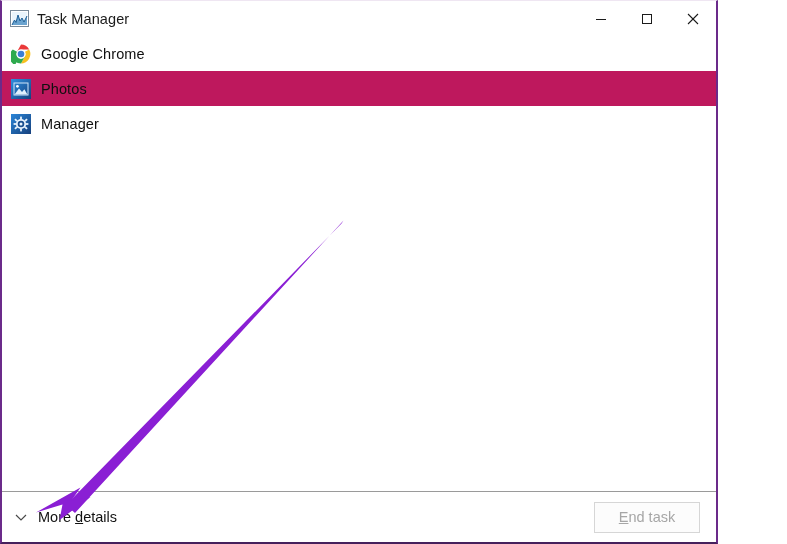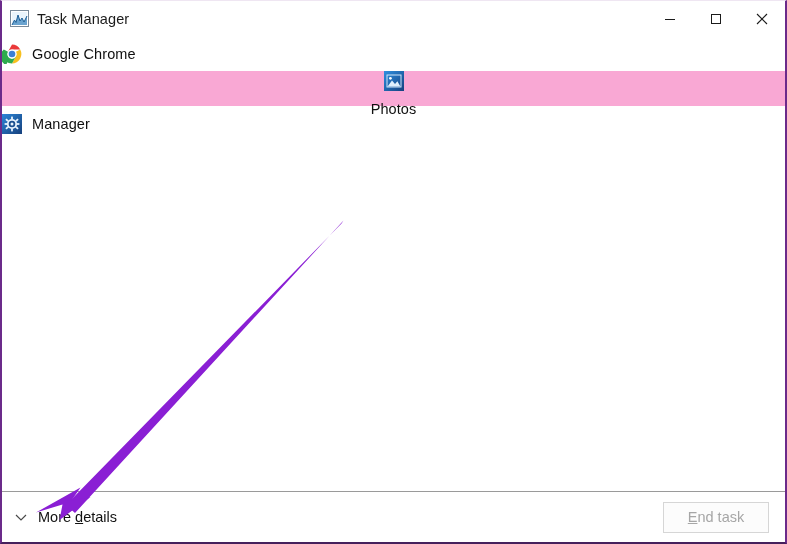--- a/index.html
+++ b/index.html
@@ -5,21 +5,21 @@
   html, body {
     margin: 0;
     padding: 0;
     background: #ffffff;
   }
   body {
     font-family: "Liberation Sans", sans-serif;
   }
   #app {
     position: relative;
-    width: 787px;
+    width: 718px;
     height: 544px;
     overflow: hidden;
     background: #ffffff;
     box-sizing: border-box;
     border-left: 2px solid #6b2a8a;
     border-right: 2px solid #6b2a8a;
     border-bottom: 2px solid #45205c;
     border-top: 1px solid #efe6f2;
   }
 
@@ -80,26 +80,26 @@
     top: 35px;
     right: 0;
     bottom: 51px;
     background: #ffffff;
     overflow: hidden;
   }
   .app-row {
     height: 35px;
     display: flex;
     align-items: center;
+    padding-left: 9px;
     gap: 10px;
     box-sizing: border-box;
   }
   .app-row.selected {
-    background: #f9a8d4;
-    flex-direction: column;
+    background: #be185d;
   }
   .app-label {
     font-size: 14.5px;
     color: #101010;
     white-space: nowrap;
     letter-spacing: 0.1px;
   }
 
   
   .bottombar {

